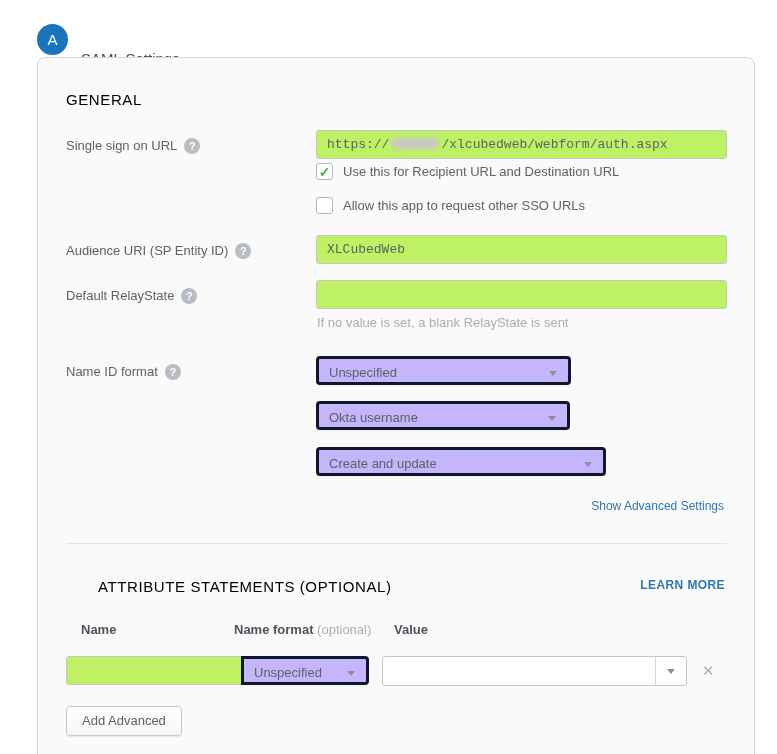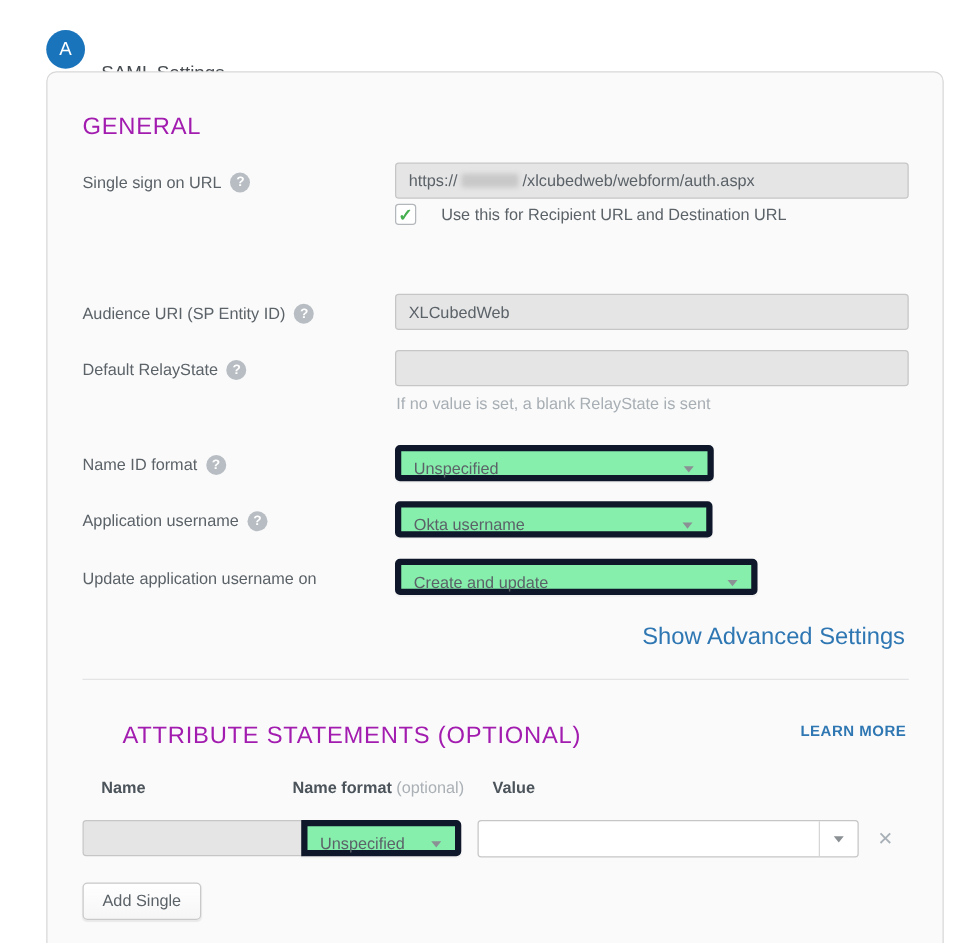--- a/index.html
+++ b/index.html
@@ -42,23 +42,23 @@
     width: 718px;
     height: 720px;
     box-sizing: border-box;
     background: #fafafa;
     border: 1px solid #d7d7d8;
     border-radius: 8px;
   }
   .section-title {
     position: absolute;
     left: 28px;
-    font-size: 19px;
+    font-size: 15px;
     letter-spacing: 0.6px;
-    color: #a21caf;
+    color: #000000;
   }
   .row-label {
     position: absolute;
     left: 28px;
     width: 245px;
     height: 29px;
     line-height: 29px;
     font-size: 13px;
     color: #5b6268;
     white-space: nowrap;
@@ -76,24 +76,24 @@
     color: #ffffff;
     font-size: 11px;
     font-weight: bold;
     text-align: center;
     cursor: default;
   }
   .text-input {
     position: absolute;
     box-sizing: border-box;
     height: 29px;
-    background: #e5e5e5;
+    background: #bef264;
     border: 1px solid #c6c6c6;
     border-radius: 3px;
-    font-family: Liberation Sans, sans-serif;
+    font-family: Liberation Mono, monospace;
     font-size: 13px;
     color: #5b6268;
     padding: 0 10px;
     outline: none;
   }
   .fake-input {
     line-height: 27px;
     white-space: nowrap;
     overflow: hidden;
   }
@@ -125,56 +125,56 @@
     justify-content: center;
     cursor: pointer;
   }
   .checkbox .check-glyph {
     color: #46b050;
     font-size: 14px;
     font-weight: bold;
     line-height: 1;
   }
   .checkbox-label {
-    margin-left: 20px;
+    margin-left: 10px;
     font-size: 13px;
     color: #5b6268;
   }
   .hint-text {
     position: absolute;
     left: 279px;
     font-size: 13px;
     color: #a7aeb4;
   }
   .select {
     position: absolute;
     box-sizing: border-box;
     height: 29px;
-    background: #86efac;
-    border: 5px solid #0f172a;
+    background: #c4b5fd;
+    border: 3px solid #0f172a;
     border-radius: 4px;
     font-size: 13px;
     color: #5b6268;
     line-height: 27px;
     padding: 0 26px 0 10px;
     cursor: pointer;
     box-shadow: 0 1px 1px rgba(0,0,0,0.04);
   }
   .select-arrow {
     position: absolute;
     right: 11px;
     top: 12px;
     width: 0;
     height: 0;
     border-left: 4px solid transparent;
     border-right: 4px solid transparent;
     border-top: 5px solid #8b9095;
   }
   .link {
-    font-size: 19px;
+    font-size: 12px;
     color: #2f77b3;
     text-decoration: none;
     cursor: pointer;
   }
   .advanced-link {
     position: absolute;
     right: 30px;
     text-align: right;
   }
   .divider {
@@ -276,51 +276,49 @@
   <div class="text-input fake-input" style="left:278px; top:72px; width:411px;">
     <span>https://</span><span class="redacted-blur"></span><span>/xlcubedweb/webform/auth.aspx</span>
   </div>
 
   <div class="checkbox-row" style="top:105px;">
     <div class="checkbox">
       <span class="check-glyph">✓</span>
     </div>
     <span class="checkbox-label">Use this for Recipient URL and Destination URL</span>
   </div>
+  <div class="checkbox-row" style="top:139px;">
+    <div class="checkbox"></div>
+    <span class="checkbox-label">Allow this app to request other SSO URLs</span>
+  </div>
 
   <div class="row-label" style="top:177px;">
     <span class="label-text">Audience URI (SP Entity ID)</span><span class="help-icon">?</span>
   </div>
   <input class="text-input" style="left: 278px; top: 177px; width: 411px;" value="XLCubedWeb">
 
   <div class="row-label" style="top:222px;">
     <span class="label-text">Default RelayState</span><span class="help-icon">?</span>
   </div>
   <input class="text-input" style="left: 278px; top: 222px; width: 411px;" value="">
   <div class="hint-text" style="top:257px;">If no value is set, a blank RelayState is sent</div>
 
   <div class="row-label" style="top:298px;">
     <span class="label-text">Name ID format</span><span class="help-icon">?</span>
   </div>
   <div class="select" style="left:278px; top:298px; width:255px;">
     <span>Unspecified</span>
     <span class="select-arrow"></span>
   </div>
 
-  <div class="row-label" style="top:343px;">
-    <span class="label-text">Application username</span><span class="help-icon">?</span>
-  </div>
   <div class="select" style="left:278px; top:343px; width:254px;">
     <span>Okta username</span>
     <span class="select-arrow"></span>
   </div>
 
-  <div class="row-label" style="top:389px;">
-    <span class="label-text">Update application username on</span>
-  </div>
   <div class="select" style="left:278px; top:389px; width:290px;">
     <span>Create and update</span>
     <span class="select-arrow"></span>
   </div>
 
   <a class="link advanced-link" style="top:441px;">Show Advanced Settings</a>
 
   <div class="divider" style="top:485px;"></div>
 
   <div class="section-title" style="top:520px;margin-left:32px;">ATTRIBUTE STATEMENTS (OPTIONAL)</div>
@@ -339,15 +337,15 @@
     <span class="select-arrow"></span>
   </div>
   <div class="combo" style="left:344px; top:598px; width:305px;">
     <input value="" style="">
     <span class="combo-arrow-box">
       <span class="select-arrow"></span>
     </span>
   </div>
   <span class="remove-x" style="left:664px; top:604px;">✕</span>
 
-  <button class="btn" style="left:28px; top:648px;">Add Single</button>
+  <button class="btn" style="left:28px; top:648px;">Add Advanced</button>
 
 </div>
 
 </body></html>

